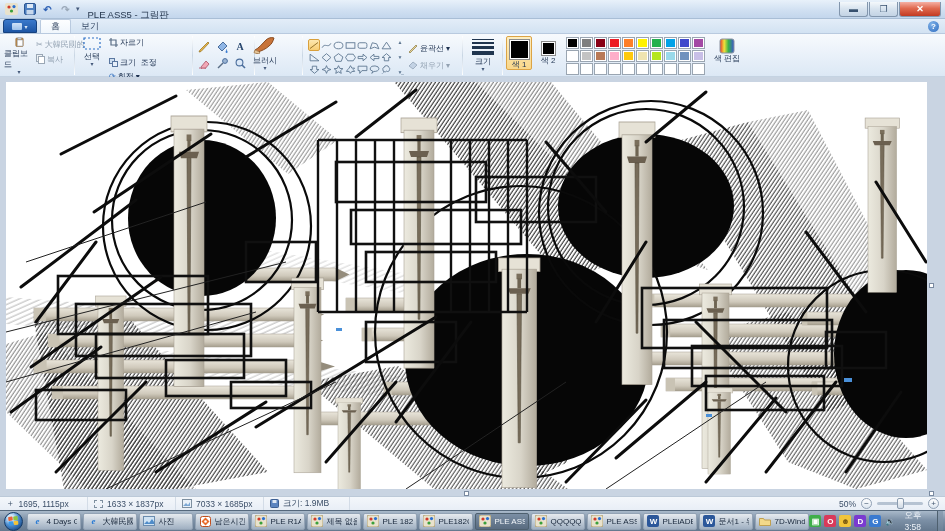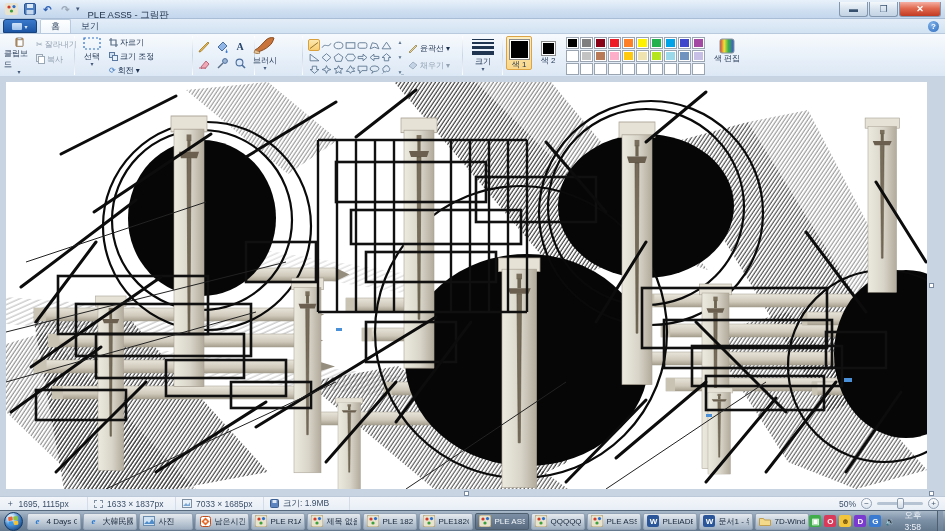--- a/index.html
+++ b/index.html
@@ -163,21 +163,21 @@
             <rect x="1" y="2" width="15" height="17" rx="2" fill="#b98a4f" stroke="#8a6233"></rect>
             <rect x="5" y="0.5" width="7" height="4" rx="1" fill="#d6d9de" stroke="#8a93a0"></rect>
             <rect x="4" y="6" width="11" height="12" fill="#fdfdfd" stroke="#9aa3ad"></rect>
           </svg>
         <span class="blabel">클립보드</span>
         <span class="barrow">▾</span>
       </div>
       <div style="position:absolute; left:32px; top:4px;">
         <div class="smallitem disabled">
             <span>✂</span>
-            <span>잘라내기</span>
+            <span>大韓民國的</span>
           </div>
         <div class="smallitem disabled" style="margin-top:3px;">
           <svg width="9" height="10" viewBox="0 0 9 10">
               <rect x="0.5" y="0.5" width="6" height="7" fill="#eef2f6" stroke="#9aa7b5"></rect>
               <rect x="2.5" y="2.5" width="6" height="7" fill="#fff" stroke="#9aa7b5"></rect>
             </svg>
           <span>복사</span>
           </div>
       </div>
     </div>
@@ -191,21 +191,21 @@
         <span class="blabel">선택</span>
         <span class="barrow">▾</span>
       </div>
       <div style="position:absolute; left:31px; top:2px;">
         <div class="smallitem">
           <svg width="9" height="9" viewBox="0 0 9 9">
               <path d="M2 0v7h7M0 2h7v7" stroke="#5a6e86" fill="none" stroke-width="1.2"></path>
             </svg>
           <span>자르기</span>
           </div>
-        <div class="smallitem" style="margin-top:2px;">
+        <div class="smallitem" style="margin-top:8px;font-family:Liberation Mono, monospace;">
           <svg width="9" height="9" viewBox="0 0 9 9">
               <rect x="0.5" y="0.5" width="5" height="5" fill="#cfe0f2" stroke="#5a77a0"></rect>
               <rect x="3.5" y="3.5" width="5" height="5" fill="#e8f0fa" stroke="#5a77a0"></rect>
             </svg>
           <span>크기 조정</span>
           </div>
         <div class="smallitem" style="margin-top:2px;">
           <span style="color:#3e78c2;">⟳</span>
           <span>회전</span>
             <span class="barrow">▾</span>

